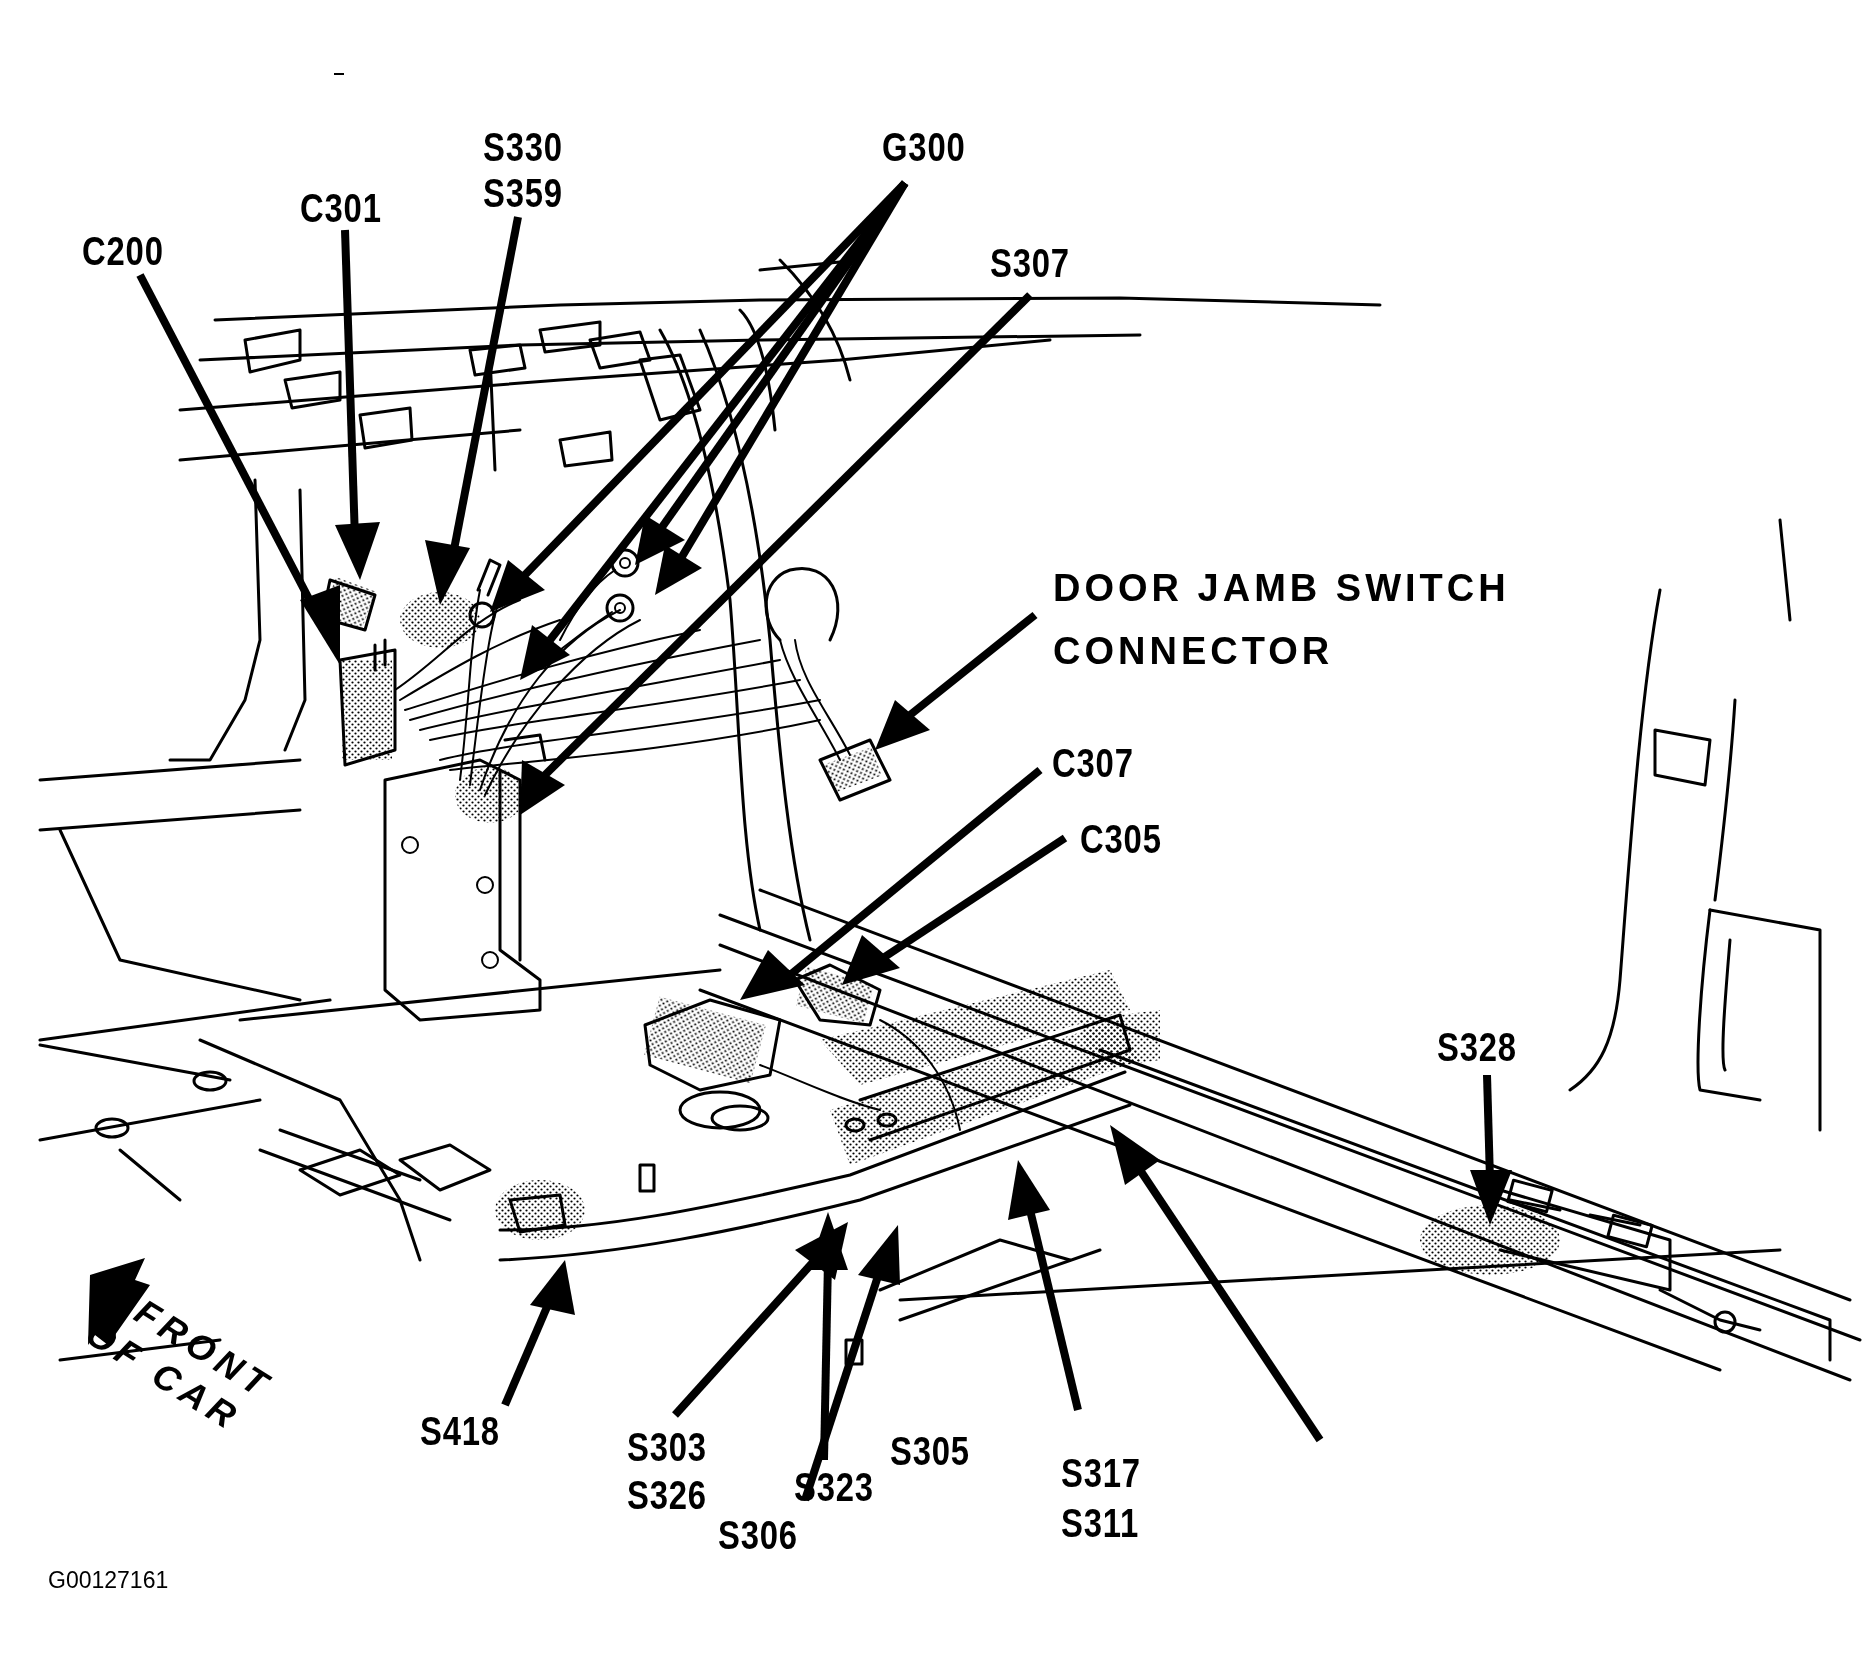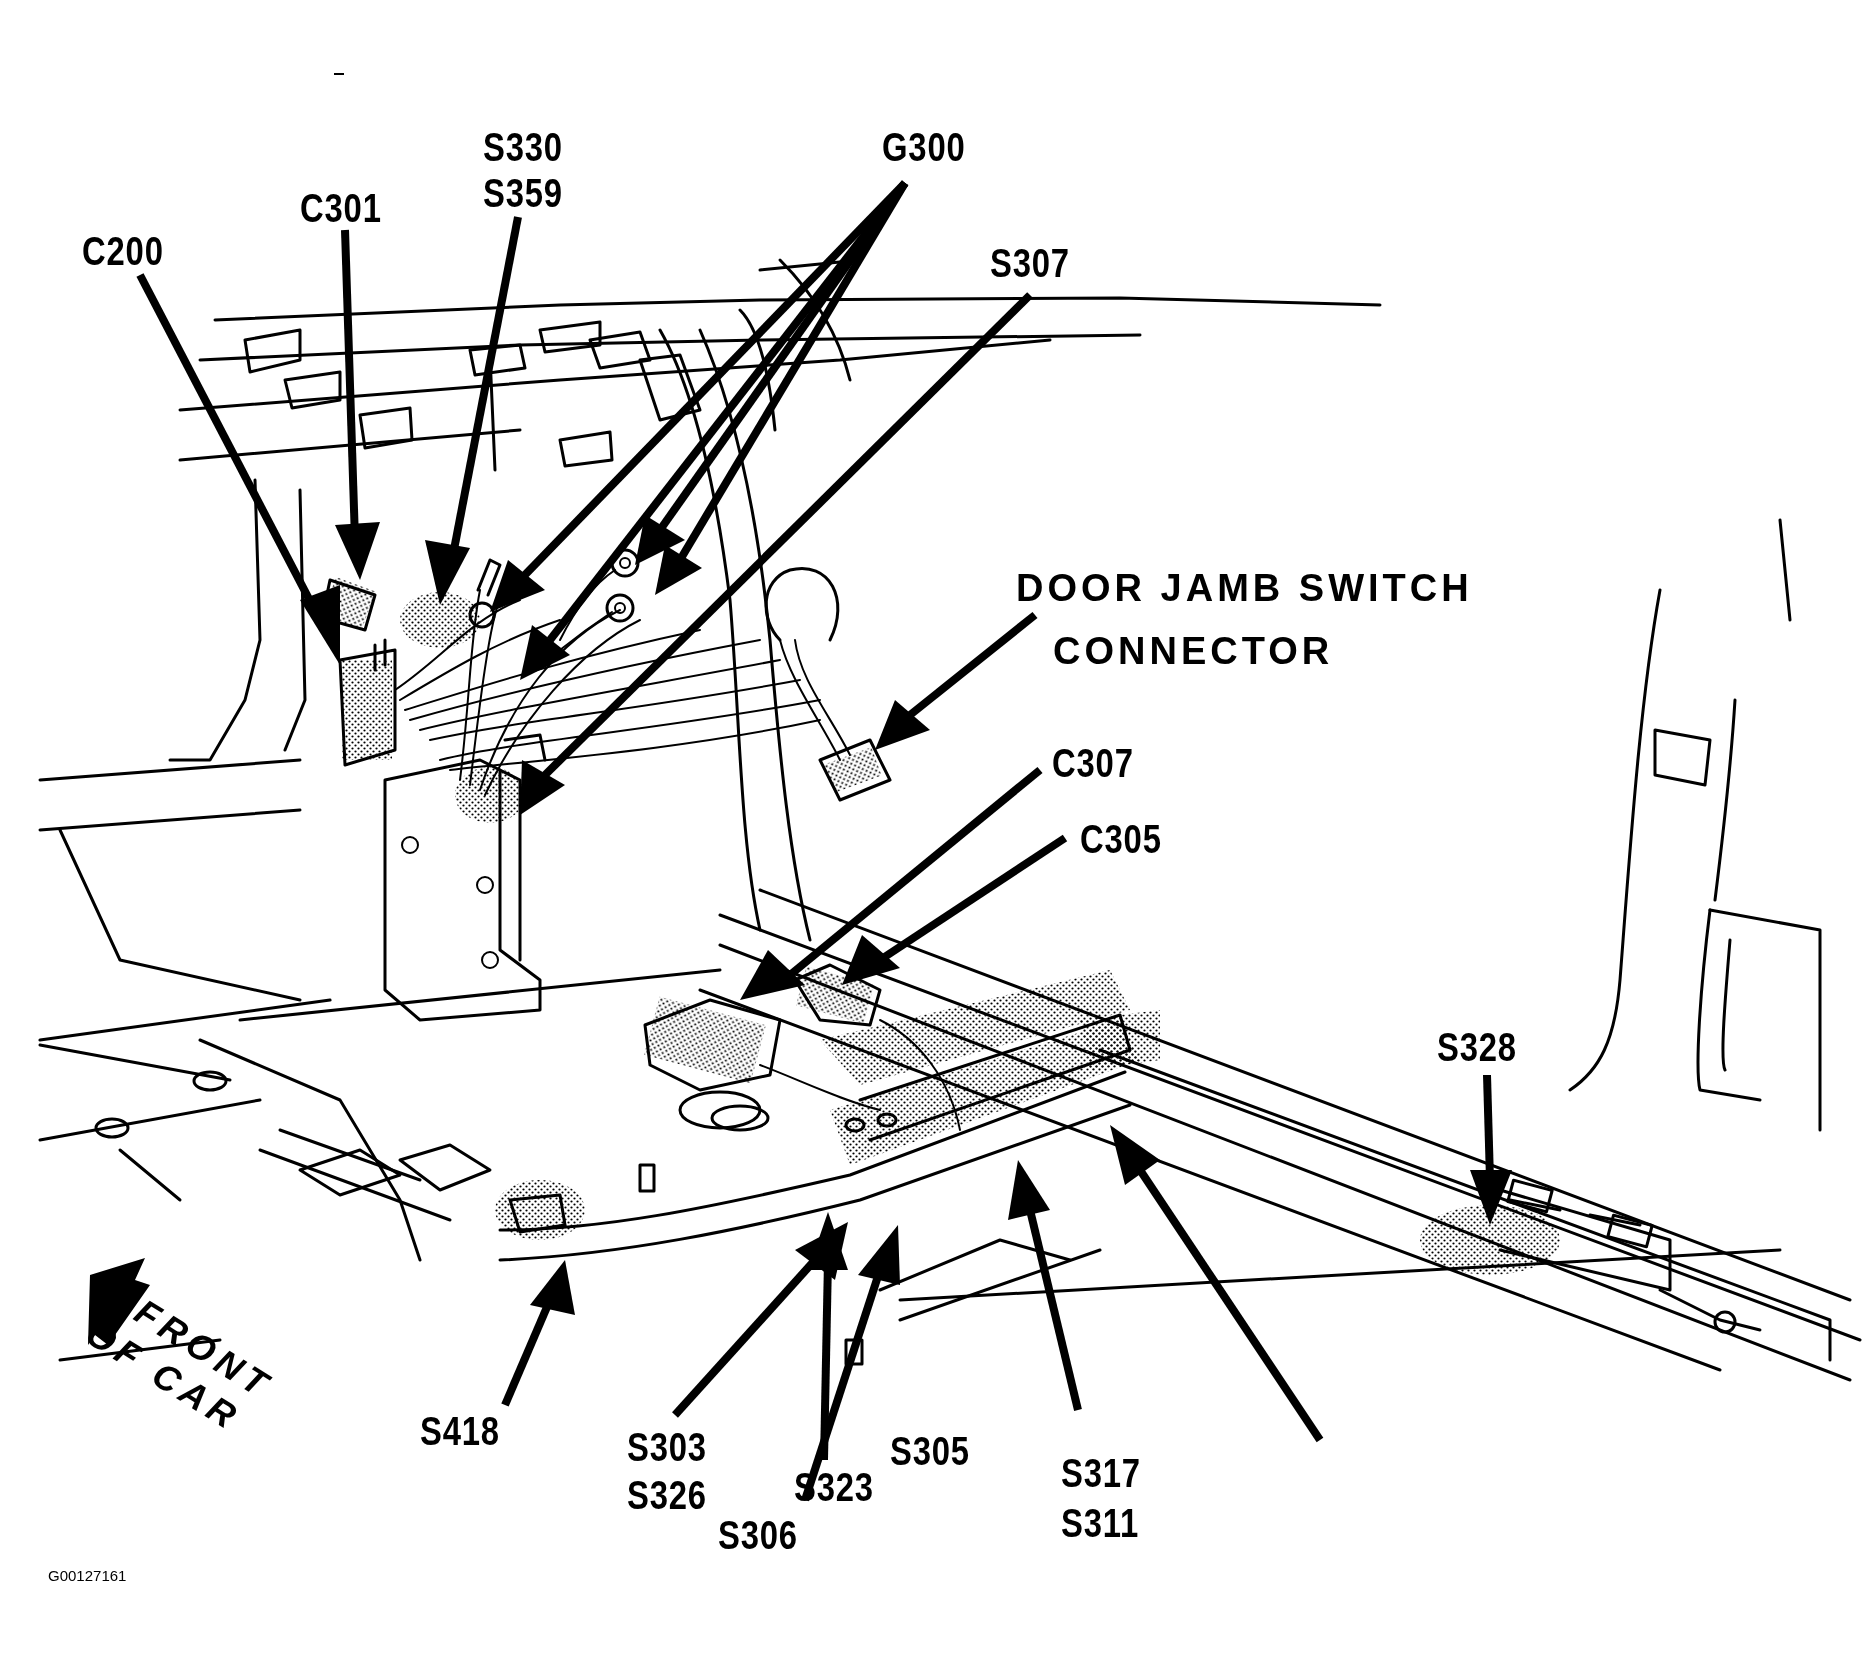--- a/index.html
+++ b/index.html
@@ -1,20 +1,20 @@
 <!DOCTYPE html>
 <html><head>
 <meta charset="utf-8">
 <style>
   html, body { margin: 0; padding: 0; background: #ffffff; }
   body { width: 1863px; height: 1658px; position: relative; overflow: hidden; font-family: "Liberation Sans", sans-serif; }
   #diagram { position: absolute; left: 0; top: 0; width: 1863px; height: 1658px; }
   .lbl { position: absolute; font-family: "Liberation Sans", sans-serif; font-weight: bold; color: #000; font-size: 40px; line-height: 46px; letter-spacing: 1px; transform: scaleX(0.82); transform-origin: left top; white-space: nowrap; }
   .lbl-wide { letter-spacing: 4px; transform: none; font-size: 38px; line-height: 46px; }
-  .fig-id { position: absolute; left: 48px; top: 1567px; font-family: "Liberation Sans", sans-serif; font-size: 15px; color: #000; }
+  .fig-id { position: absolute; left: 48px; top: 1567px; font-family: "Liberation Sans", sans-serif; font-size: 23px; color: #000; }
   .front { position: absolute; left: 150px; top: 1290px; transform: rotate(32deg); transform-origin: left top; font-family: "Liberation Sans", sans-serif; font-weight: bold; font-style: italic; font-size: 36px; line-height: 44px; letter-spacing: 6px; }
   .top-dash { position: absolute; left: 334px; top: 73px; width: 10px; height: 2px; background: #000; }
   svg .ln { fill: none; stroke: #000; stroke-width: 3; stroke-linecap: round; stroke-linejoin: round; }
   svg .ln2 { fill: none; stroke: #000; stroke-width: 2; stroke-linecap: round; }
   svg .shade { fill: url(#dots); }
   svg .arrow-shaft { stroke: #000; stroke-width: 8; stroke-linecap: butt; }
   svg .arrow-head { fill: #000; }
 </style>
 </head>
 <body>
@@ -262,21 +262,21 @@
 </svg>
 
 <div class="top-dash"></div>
 
 <div class="lbl" style="left:82px; top:228px;">C200</div>
 <div class="lbl" style="left:300px; top:185px;">C301</div>
 <div class="lbl" style="left:483px; top:124px;">S330</div>
 <div class="lbl" style="left:483px; top:170px;">S359</div>
 <div class="lbl" style="left:882px; top:124px;">G300</div>
 <div class="lbl" style="left:990px; top:240px;">S307</div>
-<div class="lbl lbl-wide" style="left:1016px; top:565px;">DOOR JAMB SWITCH</div>
+<div class="lbl lbl-wide" style="left:1053px; top:565px;">DOOR JAMB SWITCH</div>
 <div class="lbl lbl-wide" style="left:1053px; top:628px;">CONNECTOR</div>
 <div class="lbl" style="left:1052px; top:740px;">C307</div>
 <div class="lbl" style="left:1080px; top:816px;">C305</div>
 <div class="lbl" style="left:1437px; top:1024px;">S328</div>
 <div class="lbl" style="left:420px; top:1408px;">S418</div>
 <div class="lbl" style="left:627px; top:1424px;">S303</div>
 <div class="lbl" style="left:627px; top:1472px;">S326</div>
 <div class="lbl" style="left:718px; top:1512px;">S306</div>
 <div class="lbl" style="left:794px; top:1464px;">S323</div>
 <div class="lbl" style="left:890px; top:1428px;">S305</div>

